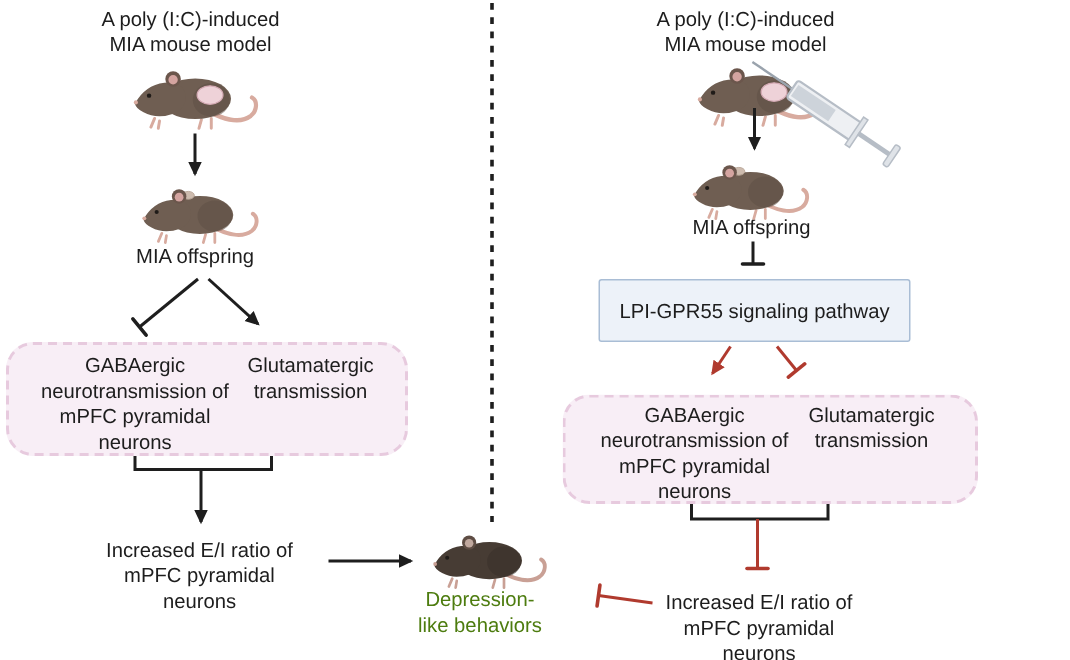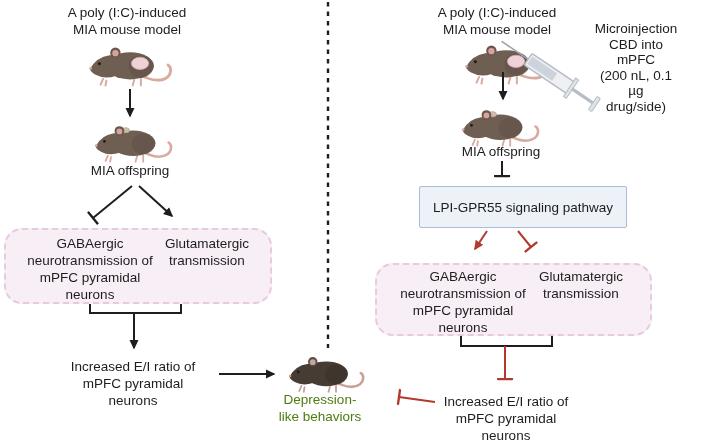--- a/index.html
+++ b/index.html
@@ -12,21 +12,21 @@
     white-space:pre-line;font-size:13.5px;line-height:17px;color:#1d1d1d;
   }
   .t.small{line-height:15.5px;}
   .t.red{color:#4d7c0f;line-height:16.5px;}
   .box{position:absolute;box-sizing:border-box;}
   .pinkbox{
     background:#f8eef6;border:2px dashed #e7cade;border-radius:18px;
   }
   .bluebox{
     background:#edf2f9;border:1.5px solid #a9bdd5;border-radius:2px;
-    display:flex;align-items:center;justify-content:center;margin-left:20px;
+    display:flex;align-items:center;justify-content:center;
   }
   svg.layer{position:absolute;left:0;top:0;pointer-events:none;}
   .mouse{position:absolute;}
 </style>
 </head>
 <body>
 
 <div class="stage">
 
   <svg width="0" height="0" style="position:absolute" aria-hidden="true">
@@ -60,24 +60,20 @@
 transmission</div>
   <div class="t" style="left:133px;top:358px">Increased E/I ratio of
 mPFC pyramidal
 neurons</div>
 
   <div class="t red" style="left:320px;top:392px">Depression-
 like behaviors</div>
 
   <div class="t" style="left:497px;top:4px">A poly (I:C)-induced
 MIA mouse model</div>
-  <div class="t small" style="left:636px;top:21px">Microinjection
-CBD into mPFC
-(200 nL, 0.1 µg
-drug/side)</div>
   <div class="t" style="left:501px;top:143px">MIA offspring</div>
 
   <div class="box bluebox" style="left:399px;top:186px;width:208px;height:42px">
     <span class="t" style="position:static;transform:none">LPI-GPR55 signaling pathway</span>
   </div>
 
   <div class="box pinkbox" style="left:375px;top:263px;width:277px;height:73px"></div>
   <div class="t" style="left:463px;top:268px">GABAergic
 neurotransmission of
 mPFC pyramidal

